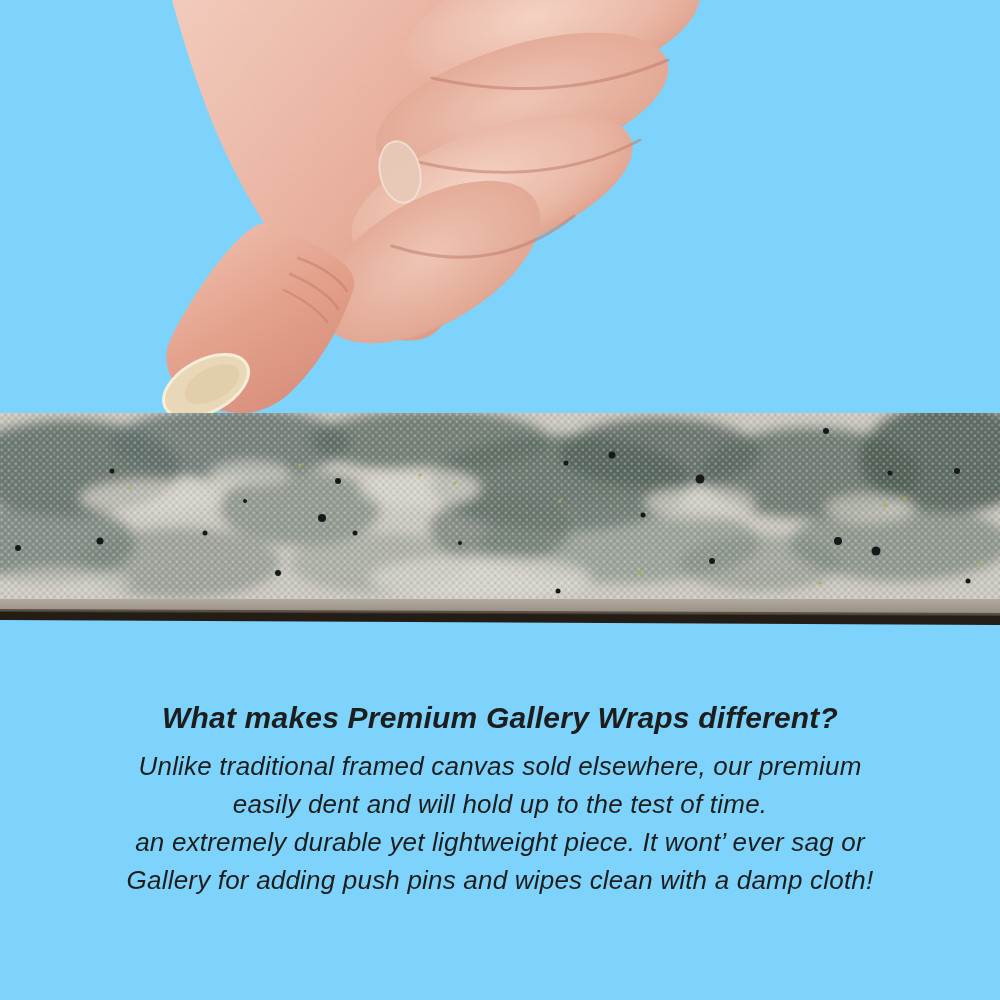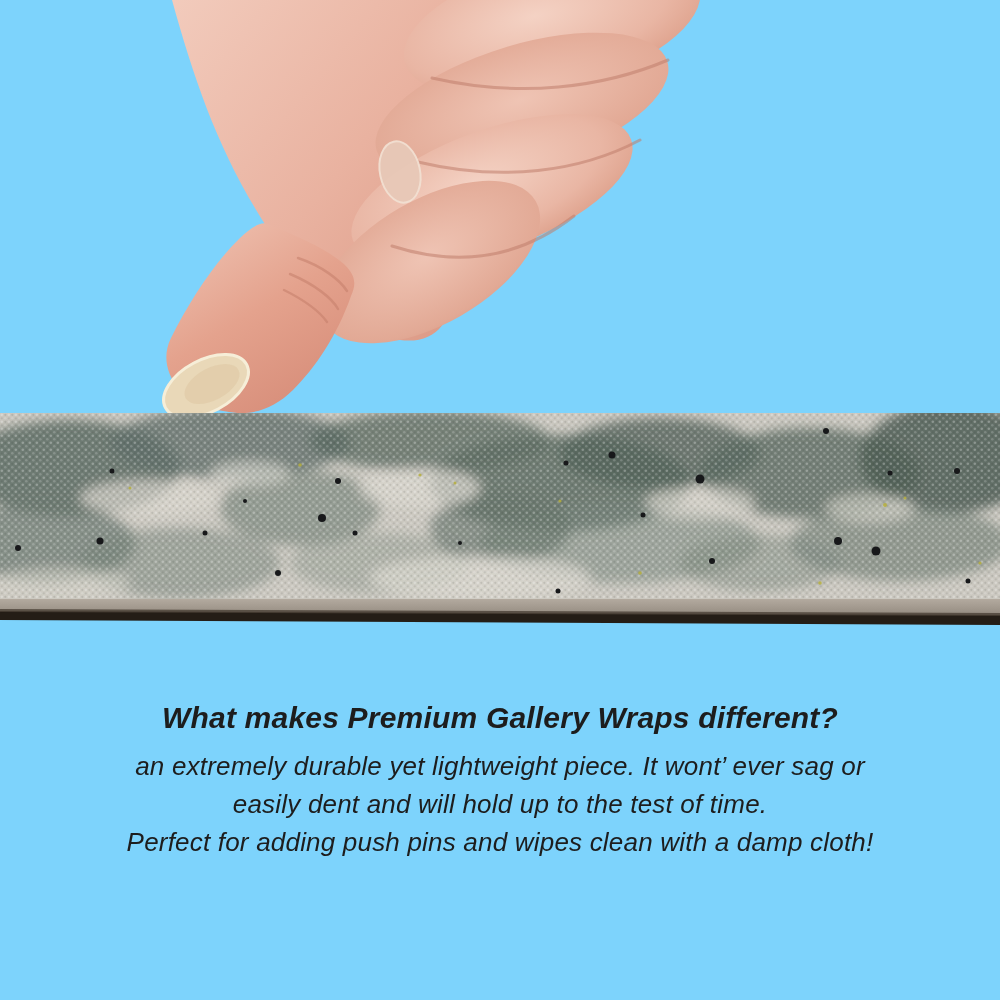--- a/index.html
+++ b/index.html
@@ -211,18 +211,19 @@
 
       <rect x="0" y="186" width="1000" height="16" fill="url(#edgeBand)"></rect>
       <path d="M0,198 L1000,202 L1000,212 L0,207 Z" fill="#241d16"></path>
       <path d="M0,196 L1000,200 L1000,203 L0,199 Z" fill="#4a4036" opacity="0.8"></path>
     </svg>
 
   </div>
 
   <div class="text-block">
     <h2>What makes Premium Gallery Wraps different?</h2>
+    <p>Unlike traditional framed canvas sold elsewhere, our premium</p>
+    <p>easily dent and will hold up to the test of time.</p>
     <p>an extremely durable yet lightweight piece. It wont’ ever sag or</p>
-    <p>easily dent and will hold up to the test of time.</p>
-    <p>Perfect for adding push pins and wipes clean with a damp cloth!</p>
+    <p>Gallery for adding push pins and wipes clean with a damp cloth!</p>
   </div>
 
 </div>
 
 </body></html>

